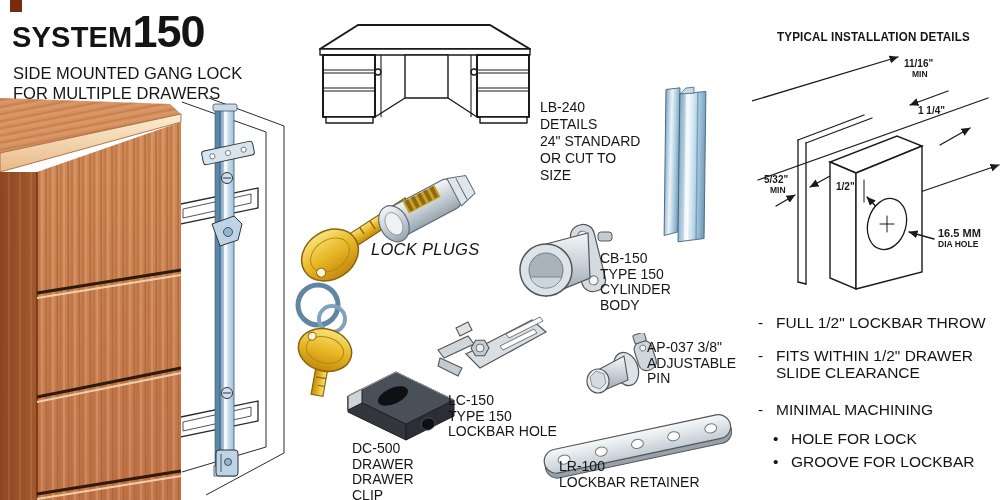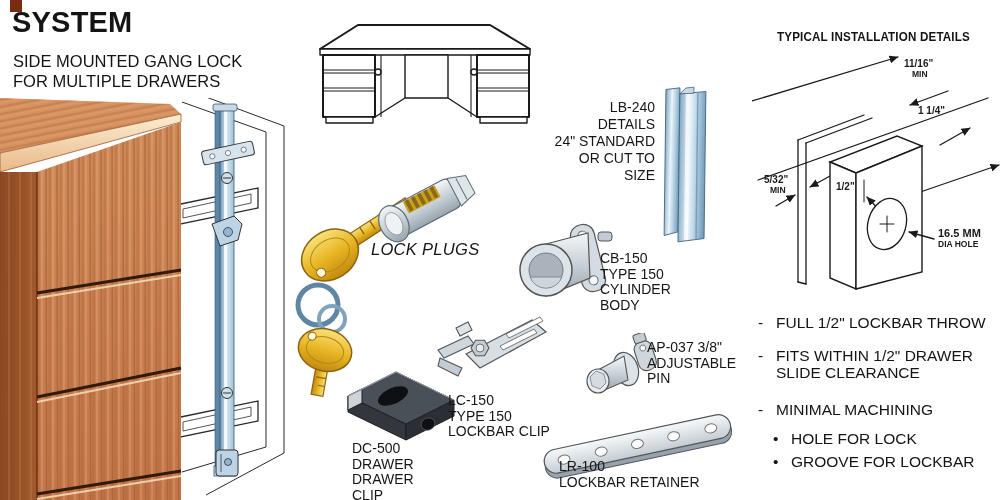--- a/index.html
+++ b/index.html
@@ -4,24 +4,24 @@
 <style>
   html,body{margin:0;padding:0;background:#e8e8e8;}
   #canvas{position:relative;width:1000px;height:500px;background:#ffffff;overflow:hidden;
           font-family:"Liberation Sans",sans-serif;color:#141414;}
   .abs{position:absolute;}
   
   #brandsq{position:absolute;left:10px;top:0;width:12px;height:12px;background:#7a2c10;}
   #titlerow{position:absolute;left:12px;top:6px;display:flex;align-items:baseline;}
   #titleword{font-size:29px;font-weight:700;letter-spacing:.2px;}
   #titlenum{font-size:45px;font-weight:700;letter-spacing:-1px;}
-  #subtitle{position:absolute;left:13px;top:52px;font-size:16.5px;line-height:19.5px;font-weight:400;}
+  #subtitle{position:absolute;left:13px;top:64px;font-size:16.5px;line-height:19.5px;font-weight:400;}
   
   .plabel{position:absolute;font-size:14px;line-height:15.5px;font-weight:400;color:#161616;}
-  .plabel.right{text-align:right;}
+  .plabel.right{}
   #lockplugs{position:absolute;left:371px;top:240px;font-size:16.5px;letter-spacing:.3px;font-style:italic;}
   
   #insttitle{position:absolute;left:777px;top:29px;font-size:13.5px;font-weight:700;
              letter-spacing:.2px;transform:scaleX(.86);transform-origin:left center;white-space:nowrap;}
   .dim{font-family:"Liberation Sans",sans-serif;font-size:10px;font-weight:700;fill:#1a1a1a;}
   .dimS{font-family:"Liberation Sans",sans-serif;font-size:8.5px;font-weight:700;fill:#1a1a1a;}
   
   #features{position:absolute;left:758px;top:314px;width:242px;font-size:15.5px;line-height:17.5px;}
   .feat{display:flex;gap:7px;margin-bottom:15px;}
   .feat.m2{margin-bottom:19px;}
@@ -33,20 +33,21 @@
   svg{display:block;}
 </style>
 </head>
 <body>
 
 <div id="canvas">
 
   <div id="brandsq"></div>
   <div id="titlerow">
     <span id="titleword">SYSTEM</span>
+    <span id="titlenum">150</span>
   </div>
   <div id="subtitle">
     <div>SIDE MOUNTED GANG LOCK</div>
     <div>FOR MULTIPLE DRAWERS</div>
   </div>
 
   <svg class="abs" style="left:0;top:98px" width="290" height="402" viewBox="0 0 290 402">
     <defs>
       <pattern id="grainV" width="11" height="402" patternUnits="userSpaceOnUse">
         <line x1="2" y1="0" x2="2.6" y2="402" stroke="#8e4f2a" stroke-width="1.6" opacity="0.5"></line>
@@ -325,21 +326,21 @@
     <div>BODY</div>
   </div>
   <div class="plabel" style="left:647px;top:340px">
     <div>AP-037 3/8"</div>
     <div>ADJUSTABLE</div>
     <div>PIN</div>
   </div>
   <div class="plabel" style="left:448px;top:393px">
     <div>LC-150</div>
     <div>TYPE 150</div>
-    <div>LOCKBAR CLIP</div>
+    <div>LOCKBAR HOLE</div>
   </div>
   <div class="plabel" style="left:352px;top:441px">
     <div>DC-500</div>
     <div>DRAWER</div>
     <div>DRAWER</div>
     <div>CLIP</div>
   </div>
   <div class="plabel" style="left:559px;top:459px">
     <div>LR-100</div>
     <div>LOCKBAR RETAINER</div>

